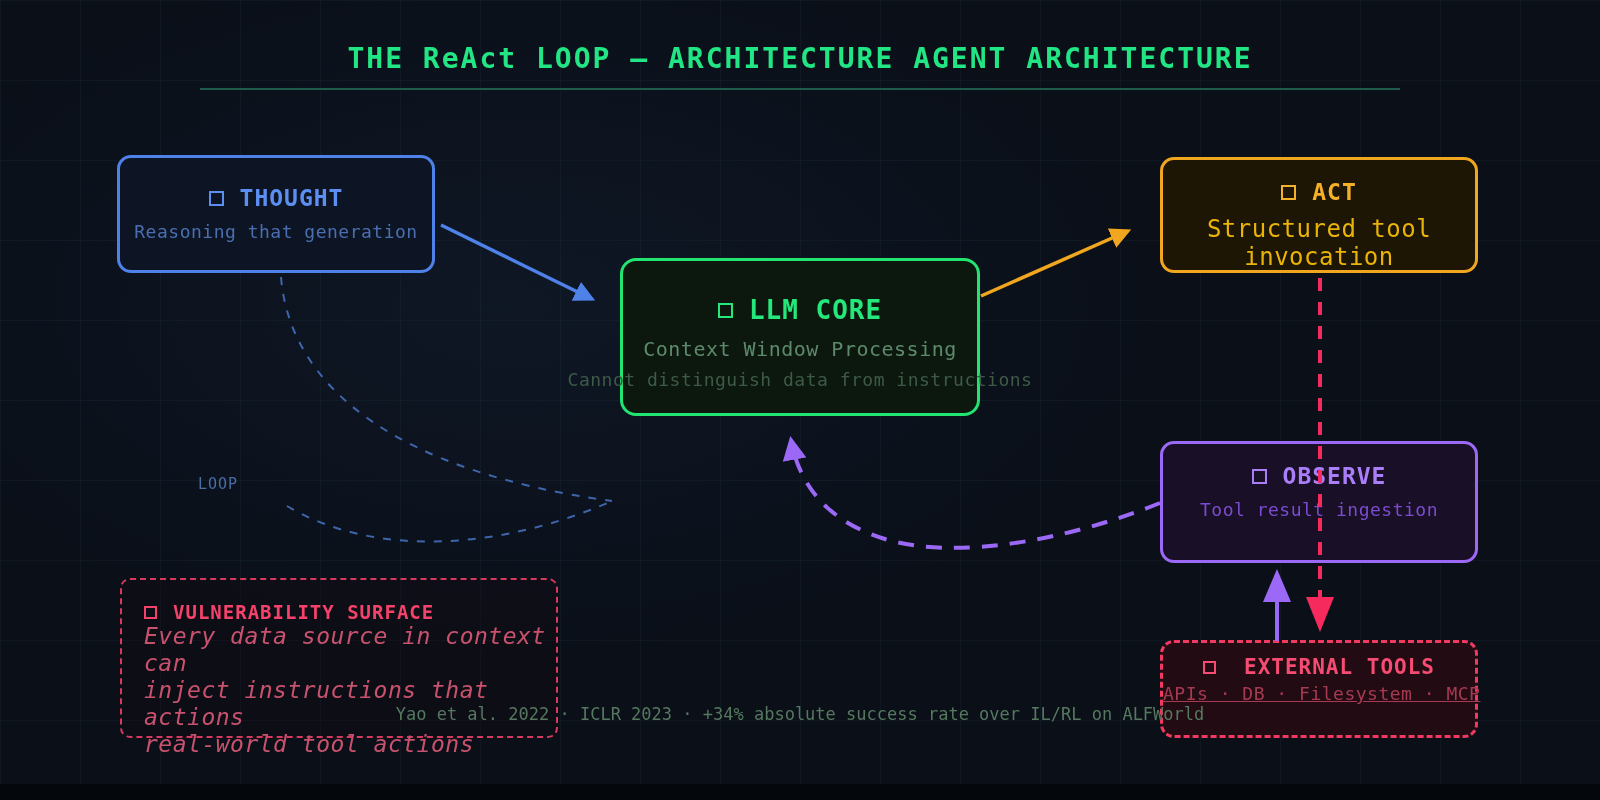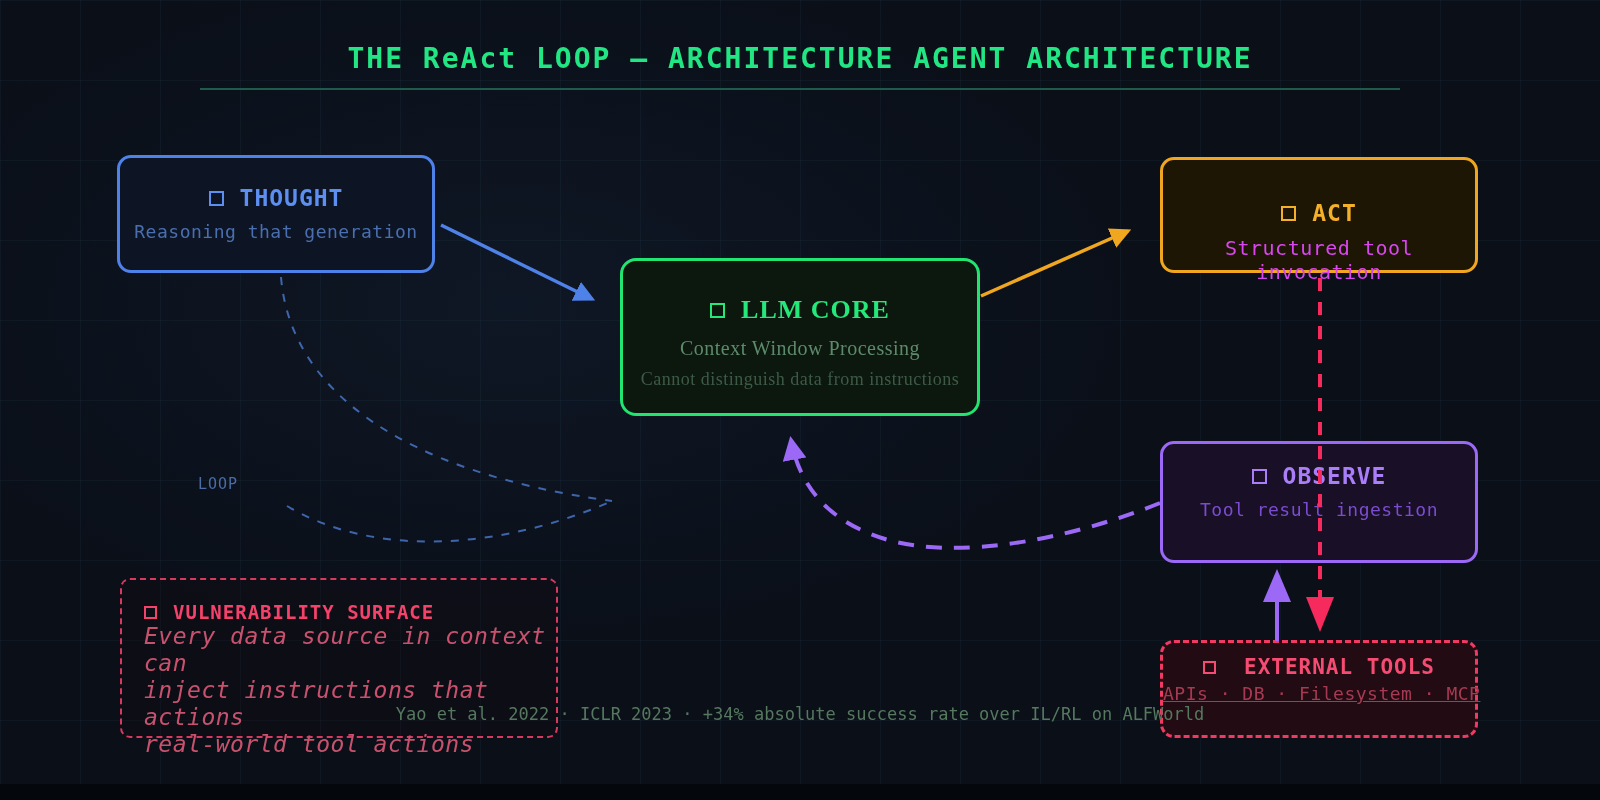--- a/index.html
+++ b/index.html
@@ -23,31 +23,31 @@
   }
   .node{position:absolute;box-sizing:border-box;border-radius:14px;z-index:2;text-align:center;}
   .trow{display:flex;align-items:center;justify-content:center;gap:16px;font-weight:bold;letter-spacing:1px;}
   .sq{width:11px;height:11px;border:2px solid currentColor;display:inline-block;flex:0 0 auto;}
   .sub{margin-top:10px;letter-spacing:0.5px;}
 
   .node-thought{left:117px;top:155px;width:318px;height:118px;border:3px solid #4f82e8;background:#0d1524;padding-top:27px;}
   .node-thought .trow{color:#5d8ff2;font-size:23px;}
   .node-thought .sub{color:#4a6fb0;font-size:18px;}
 
-  .node-llm{left:620px;top:258px;width:360px;height:158px;border:3px solid #21e471;border-radius:16px;background:#0c180e;padding-top:34px;font-family:Liberation Serif, serif;}
+  .node-llm{left:620px;top:258px;width:360px;height:158px;border:3px solid #21e471;border-radius:16px;background:#0c180e;padding-top:34px;}
   .node-llm .trow{color:#25e87b;font-size:26px;}
   .node-llm .sub{color:#5e8a6c;font-size:20px;margin-top:12px;}
   .node-llm .note{
     position:absolute;left:50%;transform:translateX(-50%);top:108px;
     white-space:nowrap;color:#3d5a47;font-size:18px;letter-spacing:0.5px;
   }
 
-  .node-act{left:1160px;top:157px;width:318px;height:116px;border:3px solid #f0a61f;background:#1d1605;padding-top:40px;}
+  .node-act{left:1160px;top:157px;width:318px;height:116px;border:3px solid #f0a61f;background:#1d1605;padding-top:19px;}
   .node-act .trow{color:#f5b02a;font-size:23px;}
-  .node-act .sub{color:#d946ef;font-size:20px;}
+  .node-act .sub{color:#eab308;font-size:24px;}
 
   .node-observe{left:1160px;top:441px;width:318px;height:122px;border:3px solid #9b69f6;background:#190f26;padding-top:19px;}
   .node-observe .trow{color:#a97ef8;font-size:23px;}
   .node-observe .sub{color:#7b4cd0;font-size:18px;}
 
   .node-tools{left:1160px;top:640px;width:318px;height:98px;border:3px dashed #f03a62;background:#220b12;padding-top:12px;}
   .node-tools .trow{color:#f64b72;font-size:21px;gap:28px;}
   .node-tools .sub{color:#a63a52;font-size:18px;white-space:nowrap;margin-top:4px;text-decoration:underline;}
   .node-tools .sq{width:9px;height:9px;}
 

